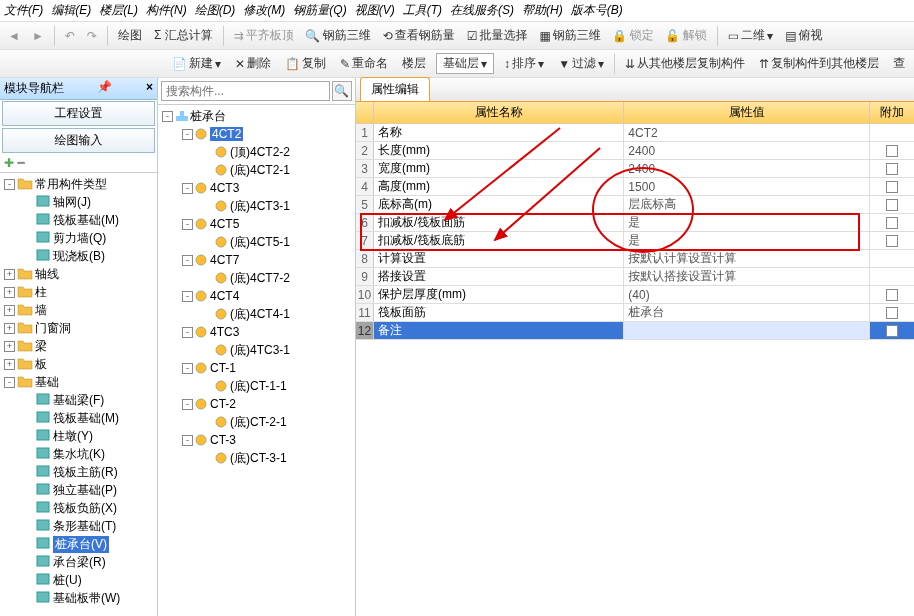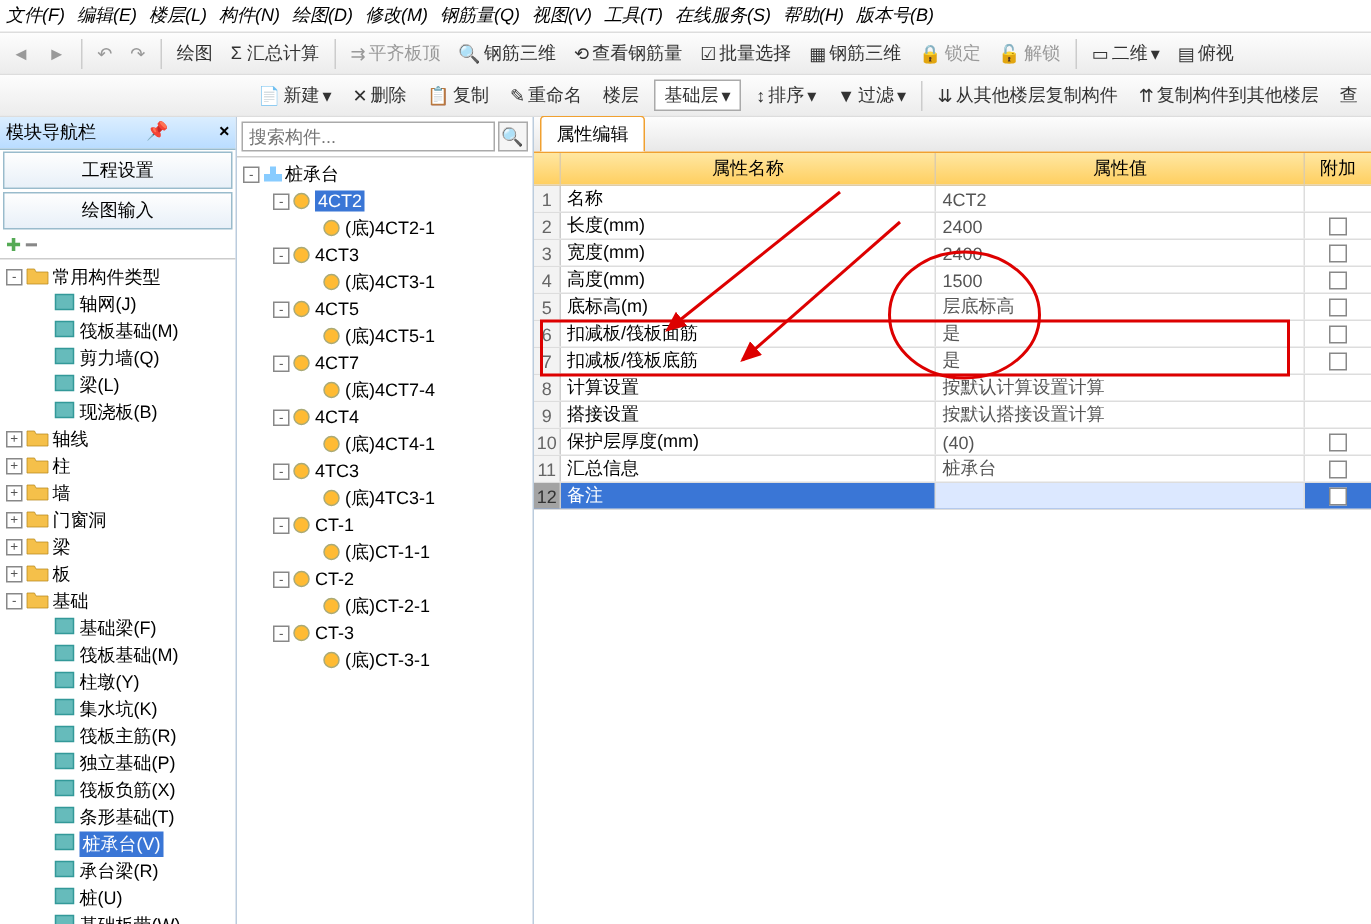--- a/index.html
+++ b/index.html
@@ -165,28 +165,20 @@
               <rect x="2" y="2" width="12" height="10" fill="#6bb" stroke="#399"></rect>
             </svg></span>
           <span class="lbl">剪力墙(Q)</span>
         </div>
         <div class="tree-item">
           <span class="sp" style="width:22px"></span>
           <span class="sp" style="width:13px"></span>
           <span class="ico"><svg width="16" height="14">
               <rect x="2" y="2" width="12" height="10" fill="#6bb" stroke="#399"></rect>
             </svg></span>
-          <span class="lbl">梁(L)</span>
-        </div>
-        <div class="tree-item">
-          <span class="sp" style="width:22px"></span>
-          <span class="sp" style="width:13px"></span>
-          <span class="ico"><svg width="16" height="14">
-              <rect x="2" y="2" width="12" height="10" fill="#6bb" stroke="#399"></rect>
-            </svg></span>
           <span class="lbl">现浇板(B)</span>
         </div>
         <div class="tree-item">
           <span class="sp" style="width:4px"></span>
           <span class="pm">+</span>
           <span class="ico"><svg class="folder" width="16" height="14" viewBox="0 0 16 14">
               <path d="M1 3 h5 l1 2 h8 v8 h-14 z"></path>
             </svg></span>
           <span class="lbl">轴线</span>
         </div>
@@ -359,20 +351,28 @@
               <circle cx="6" cy="6" r="5" fill="#fb3" stroke="#aa7"></circle>
             </svg></span>
           <span class="lbl">4CT2</span>
         </div>
         <div class="mt-item">
           <span class="sp" style="width:44px"></span>
           <span class="sp" style="width:13px"></span>
           <span class="gy"><svg width="12" height="12">
               <circle cx="6" cy="6" r="5" fill="#fb3" stroke="#aa7"></circle>
             </svg></span>
+          <span class="lbl">(顶)4CT2-2</span>
+        </div>
+        <div class="mt-item">
+          <span class="sp" style="width:44px"></span>
+          <span class="sp" style="width:13px"></span>
+          <span class="gy"><svg width="12" height="12">
+              <circle cx="6" cy="6" r="5" fill="#fb3" stroke="#aa7"></circle>
+            </svg></span>
           <span class="lbl">(底)4CT2-1</span>
         </div>
         <div class="mt-item">
           <span class="sp" style="width:24px"></span>
           <span class="pm">-</span>
           <span class="gy"><svg width="12" height="12">
               <circle cx="6" cy="6" r="5" fill="#fb3" stroke="#aa7"></circle>
             </svg></span>
           <span class="lbl">4CT3</span>
         </div>
@@ -407,21 +407,21 @@
               <circle cx="6" cy="6" r="5" fill="#fb3" stroke="#aa7"></circle>
             </svg></span>
           <span class="lbl">4CT7</span>
         </div>
         <div class="mt-item">
           <span class="sp" style="width:44px"></span>
           <span class="sp" style="width:13px"></span>
           <span class="gy"><svg width="12" height="12">
               <circle cx="6" cy="6" r="5" fill="#fb3" stroke="#aa7"></circle>
             </svg></span>
-          <span class="lbl">(底)4CT7-4</span>
+          <span class="lbl">(底)4CT7-2</span>
         </div>
         <div class="mt-item">
           <span class="sp" style="width:24px"></span>
           <span class="pm">-</span>
           <span class="gy"><svg width="12" height="12">
               <circle cx="6" cy="6" r="5" fill="#fb3" stroke="#aa7"></circle>
             </svg></span>
           <span class="lbl">4CT4</span>
         </div>
         <div class="mt-item">
@@ -579,21 +579,21 @@
         <div class="prop-row">
           <div class="c0">10</div>
           <div class="c1">保护层厚度(mm)</div>
           <div class="c2">(40)</div>
           <div class="c3">
             <span class="chk"></span>
           </div>
         </div>
         <div class="prop-row">
           <div class="c0">11</div>
-          <div class="c1">汇总信息</div>
+          <div class="c1">筏板面筋</div>
           <div class="c2">桩承台</div>
           <div class="c3">
             <span class="chk"></span>
           </div>
         </div>
         <div class="prop-row selected">
           <div class="c0">12</div>
           <div class="c1">备注</div>
           <div class="c2"></div>
           <div class="c3">

